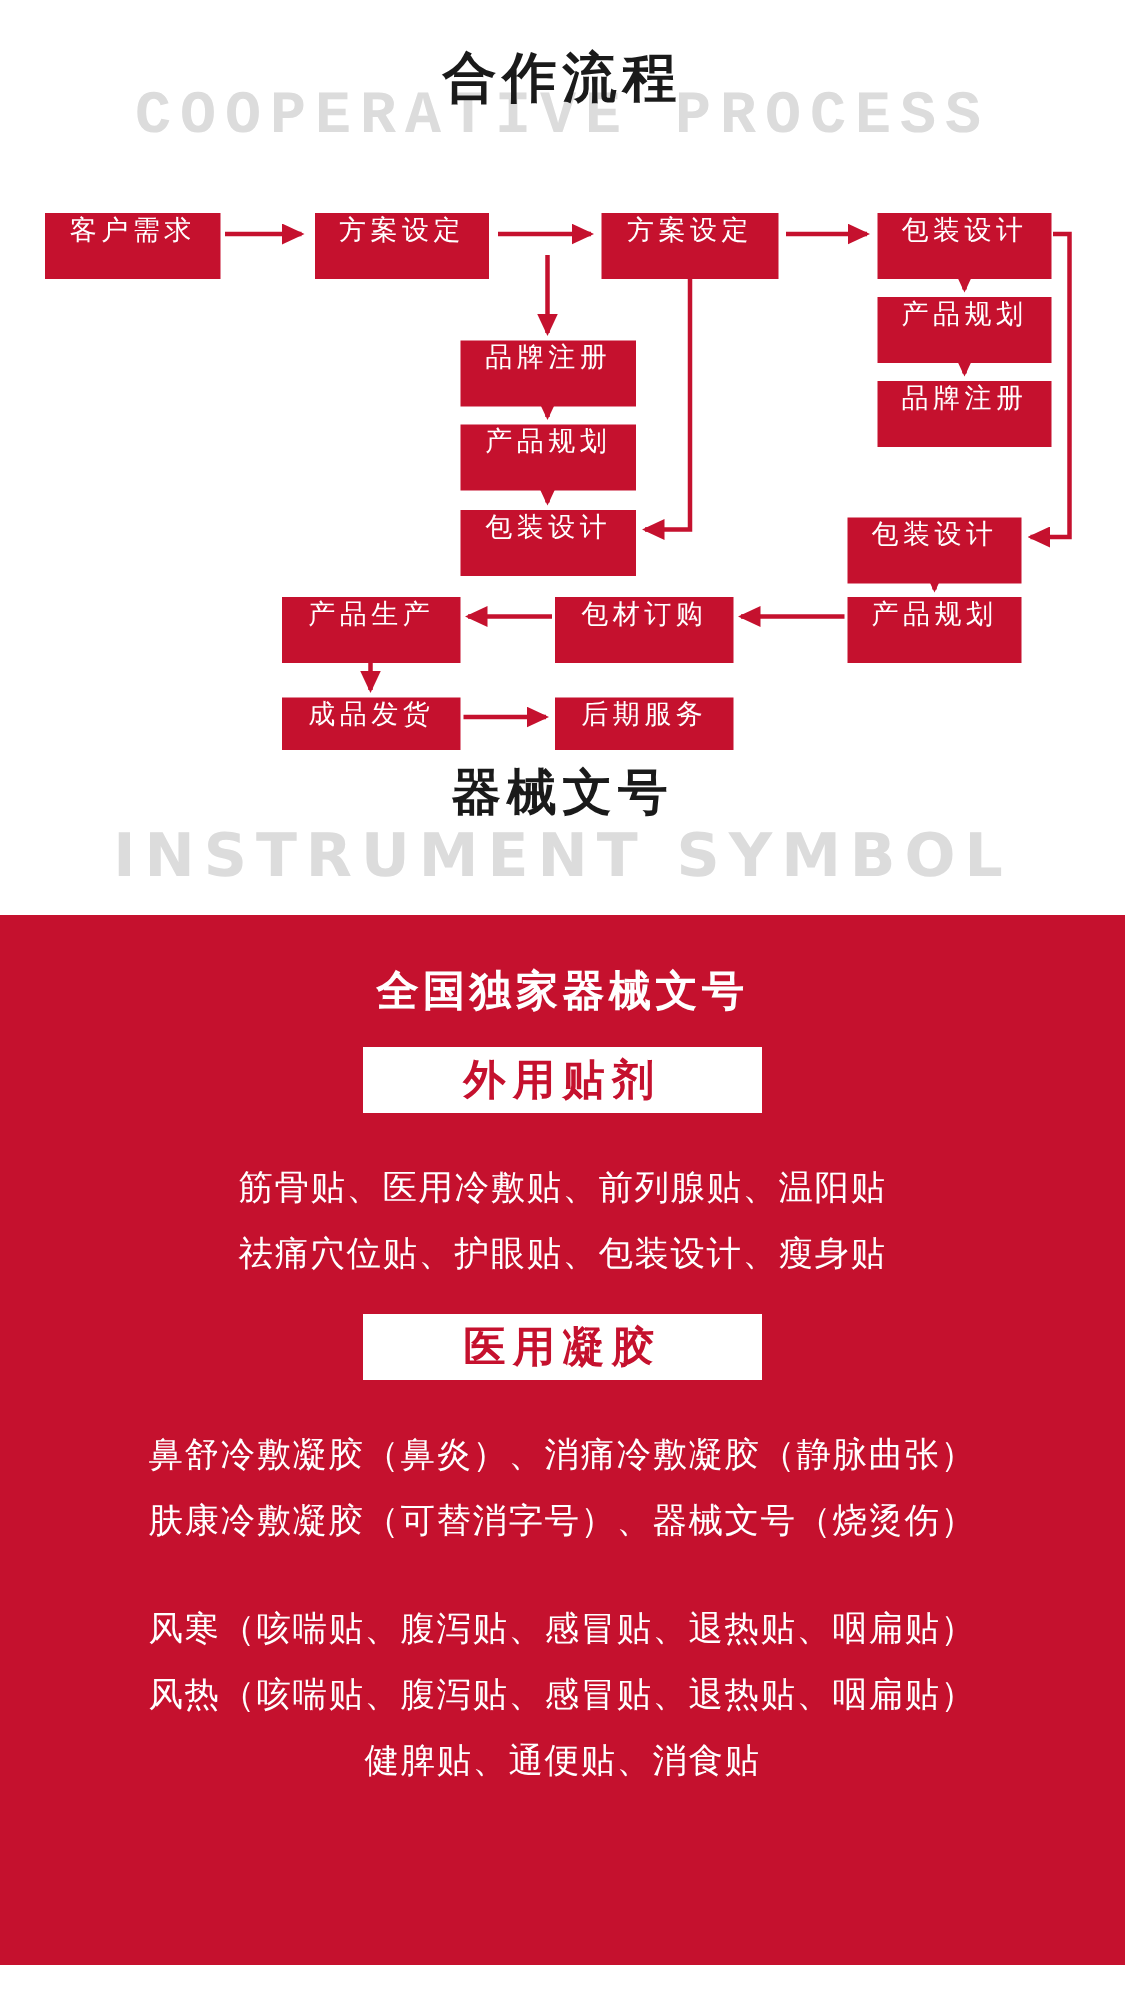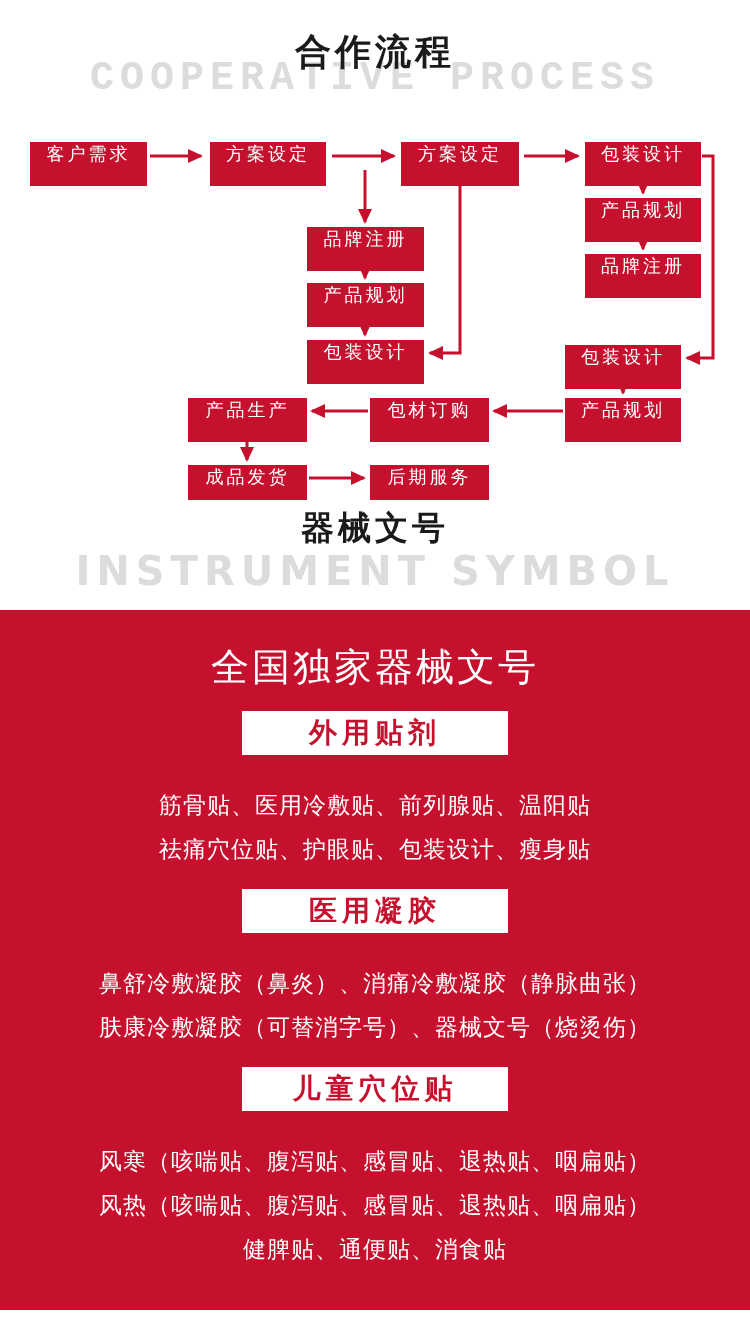--- a/index.html
+++ b/index.html
@@ -49,21 +49,21 @@
   .symbol-header{position:relative;height:110px;background:#fff;}
   .symbol-header .big-title{padding-top:6px;font-size:33px;}
   .wm-symbol{top:48px;}
   
   .red-section{
     height:700px;background:var(--red);
     color:#fff;text-align:center;
   }
   .red-heading{
     padding-top:32px;
-    font-size:38px;font-weight:normal;letter-spacing:3px;
+    font-size:28px;font-weight:bold;letter-spacing:3px;
   }
   .pill{
     width:266px;height:44px;margin:18px auto 0 auto;
     background:#ffffff;color:var(--red);
     font-size:28px;font-weight:bold;letter-spacing:5px;
     line-height:44px;text-align:center;
   }
   .group-lines{margin-top:28px;}
   .red-line{
     font-size:23px;letter-spacing:1px;
@@ -134,21 +134,20 @@
     <div class="red-line">筋骨贴、医用冷敷贴、前列腺贴、温阳贴</div>
     <div class="red-line">祛痛穴位贴、护眼贴、包装设计、瘦身贴</div>
   </div>
 
   <div class="pill">医用凝胶</div>
   <div class="group-lines">
     <div class="red-line">鼻舒冷敷凝胶（鼻炎）、消痛冷敷凝胶（静脉曲张）</div>
     <div class="red-line">肤康冷敷凝胶（可替消字号）、器械文号（烧烫伤）</div>
   </div>
 
-  <div class="pill">儿童穴位贴</div>
   <div class="group-lines">
     <div class="red-line">风寒（咳喘贴、腹泻贴、感冒贴、退热贴、咽扁贴）</div>
     <div class="red-line">风热（咳喘贴、腹泻贴、感冒贴、退热贴、咽扁贴）</div>
     <div class="red-line">健脾贴、通便贴、消食贴</div>
   </div>
 </div>
 
 <div class="footer-strip"></div>
 
 </body></html>

